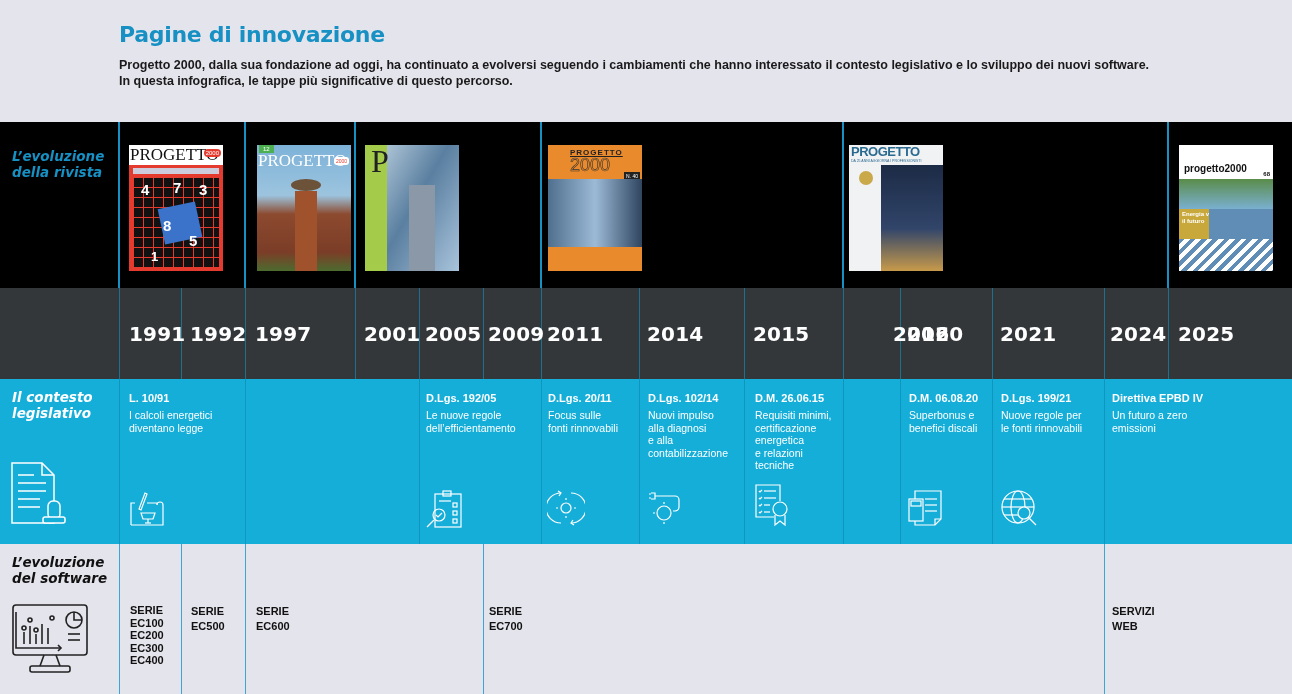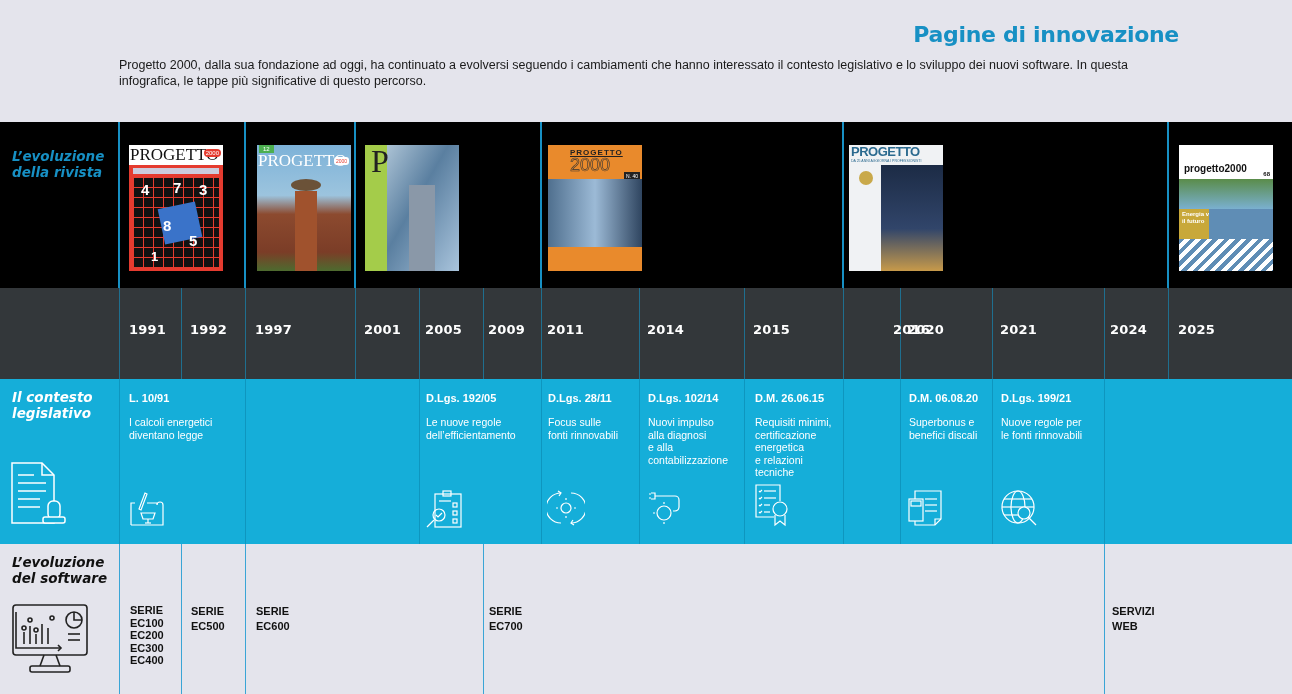--- a/index.html
+++ b/index.html
@@ -1,37 +1,37 @@
 <!DOCTYPE html>
 <html><head>
 <meta charset="utf-8">
 <style>
   * { box-sizing: border-box; margin: 0; padding: 0; }
   body { width: 1292px; height: 694px; background: #e4e4ec; font-family: "Liberation Sans", sans-serif; overflow: hidden; position: relative; }
   .header { position: absolute; left: 119px; top: 22px; width: 1060px; }
-  .title { color: #1790c4; font-size: 22px; font-weight: bold; font-family: "DejaVu Sans", sans-serif; letter-spacing: -0.3px; text-align: right; }
-  .intro { margin-top: 10px; font-size: 12.5px; color: #1a1a1a; line-height: 16px; width: 1040px; }
+  .title { color: #1790c4; font-size: 22px; font-weight: bold; font-family: "DejaVu Sans", sans-serif; letter-spacing: -0.3px; }
+  .intro { margin-top: 10px; font-size: 12.5px; color: #1a1a1a; line-height: 16px; width: 1040px; font-weight: bold; }
   .row { position: absolute; left: 0; width: 1292px; }
   .row-mag { top: 122px; height: 166px; background: #000; }
   .row-years { top: 288px; height: 91px; background: #33373a; }
   .row-law { top: 379px; height: 165px; background: #15aed9; }
   .row-sw { top: 544px; height: 150px; background: #e4e4ec; }
   .vline { position: absolute; top: 0; bottom: 0; width: 1px; }
   .row-mag .vline { background: #1790c4; width: 2px; }
   .row-years .vline { background: #1f6f8f; }
   .row-law .vline { background: #0e96bf; }
   .row-sw .vline { background: #3aa5d6; }
   .rowlabel { position: absolute; left: 12px; font-weight: bold; font-style: italic; font-size: 13.5px; line-height: 16px; font-family: "DejaVu Sans", sans-serif; }
   .row-mag .rowlabel { top: 26px; color: #1790c4; }
   .row-law .rowlabel { top: 10px; color: #fff; }
   .row-sw .rowlabel { top: 10px; color: #111; }
   .cover { position: absolute; top: 23px; width: 94px; height: 126px; overflow: hidden; }
-  .year { position: absolute; top: 34px; color: #fff; font-weight: bold; font-size: 13px; font-family: "DejaVu Sans", sans-serif; letter-spacing: 0.2px; }
+  .year { position: absolute; top: 34px; color: #fff; font-weight: bold; font-size: 20px; font-family: "DejaVu Sans", sans-serif; letter-spacing: 0.2px; }
   .law { position: absolute; top: 13px; color: #fff; }
-  .law .code { font-weight: bold; font-size: 11px; margin-bottom: 12px; }
+  .law .code { font-weight: bold; font-size: 11px; margin-bottom: 5px; }
   .law .desc { font-size: 10.5px; line-height: 12.5px; white-space: pre-line; }
   .law-icon { position: absolute; top: 110px; width: 40px; height: 40px; }
   .sw { position: absolute; top: 60px; color: #111; font-weight: bold; font-size: 11px; line-height: 13px; white-space: pre-line; }
   svg { display: block; }
 </style>
 </head>
 <body>
 
 <div class="header">
   <div class="title">Pagine di innovazione</div>
@@ -192,21 +192,21 @@
         <rect x="28" y="14" width="4" height="4"></rect>
         <rect x="28" y="22" width="4" height="4"></rect>
         <rect x="28" y="30" width="4" height="4"></rect>
       <circle cx="14" cy="26" r="6"></circle>
         <path d="M11 26 l2 2 l4 -4"></path>
         <line x1="9" y1="31" x2="2" y2="38"></line>
     </svg>
   </div>
 
   <div class="law" style="left:548px">
-    <div class="code">D.Lgs. 28/11</div>
+    <div class="code">D.Lgs. 20/11</div>
     <div class="desc">Focus sulle
 fonti rinnovabili</div>
   </div>
   <div class="law-icon" style="left:547px">
     <svg width="38" height="38" viewBox="0 0 38 38" fill="none" stroke="#fff" stroke-width="1.2">
       <path d="M14 4 A15 15 0 0 0 14 34"></path>
         <path d="M24 4 A15 15 0 0 1 24 34"></path>
         <path d="M11 2 L14 4 L12 7"></path>
         <path d="M27 36 L24 34 L26 31"></path>
       <circle cx="19" cy="19" r="5"></circle>
@@ -288,20 +288,25 @@
       <circle cx="18" cy="18" r="16"></circle>
         <ellipse cx="18" cy="18" rx="7" ry="16"></ellipse>
         <line x1="2" y1="18" x2="34" y2="18"></line>
         <line x1="4" y1="10" x2="32" y2="10"></line>
         <line x1="4" y1="26" x2="20" y2="26"></line>
       <circle cx="24" cy="24" r="6" fill="#15aed9"></circle>
         <line x1="28" y1="28" x2="36" y2="36"></line>
     </svg>
   </div>
 
+  <div class="law" style="left:1112px">
+    <div class="code">Direttiva EPBD IV</div>
+    <div class="desc">Un futuro a zero
+emissioni</div>
+  </div>
 </div>
 
 <div class="row row-sw">
   <div class="rowlabel" style="white-space:pre-line">L’evoluzione
 del software</div>
   <div style="position:absolute;left:12px;top:60px">
     <svg width="76" height="70" viewBox="0 0 76 70" fill="none" stroke="#222" stroke-width="1.6">
       <rect x="1" y="1" width="74" height="50" rx="3"></rect>
         <path d="M4 8 V44 H48"></path>
         <path d="M46 41 l3 3 l-3 3"></path>

